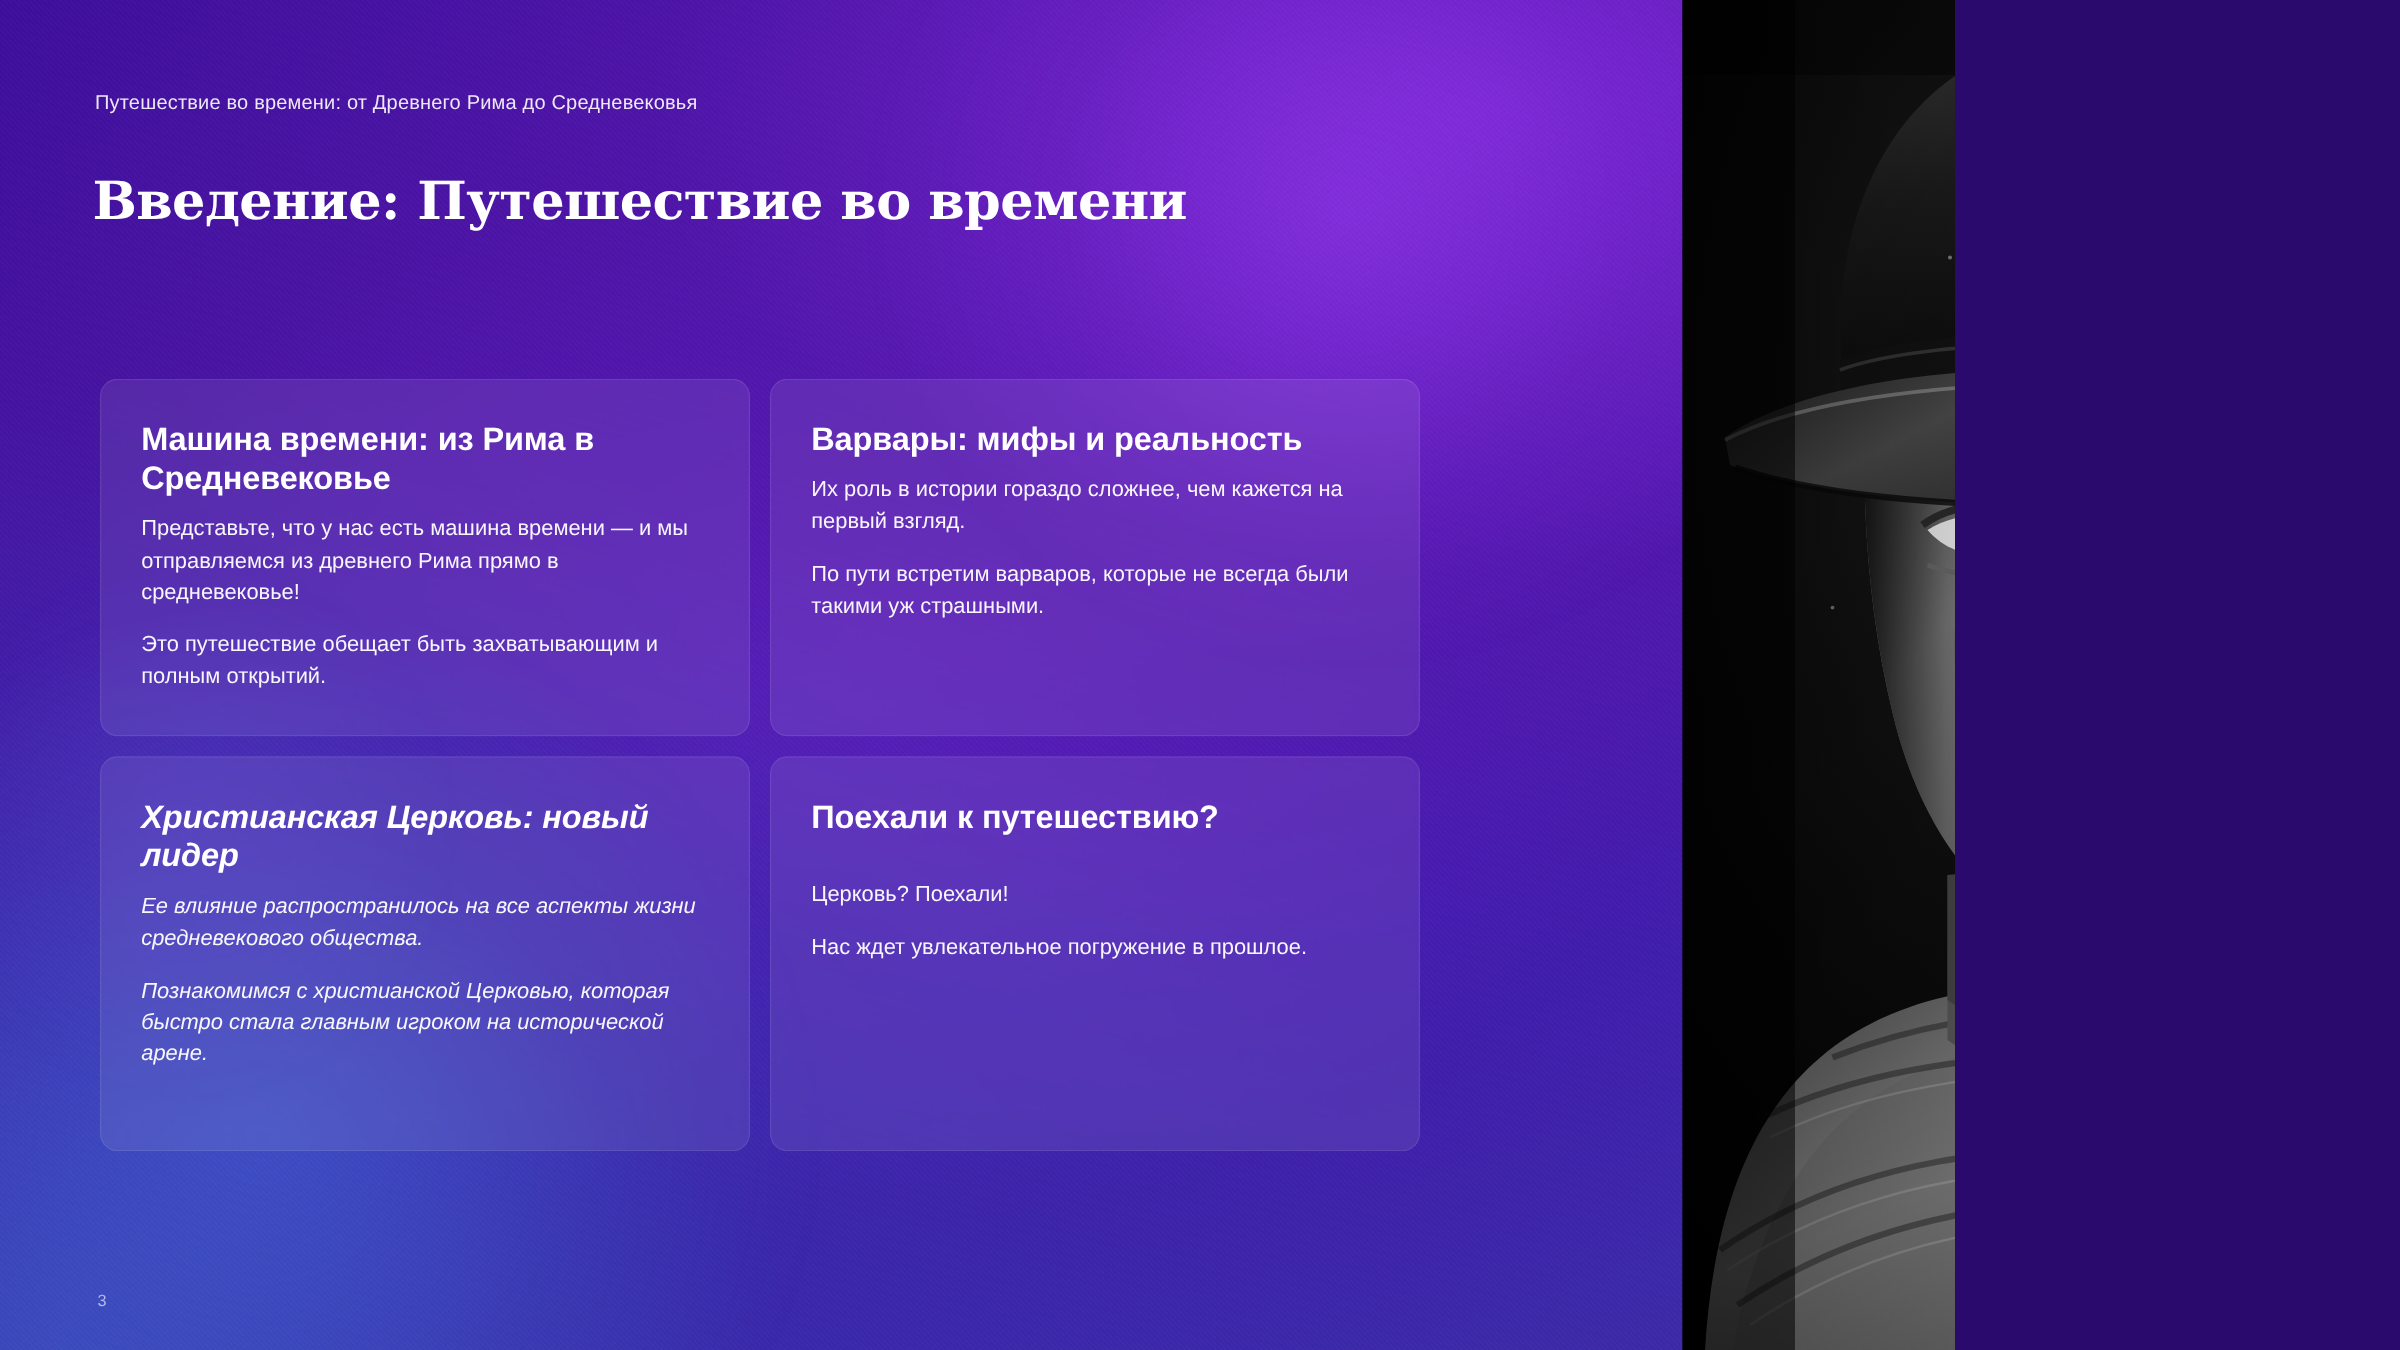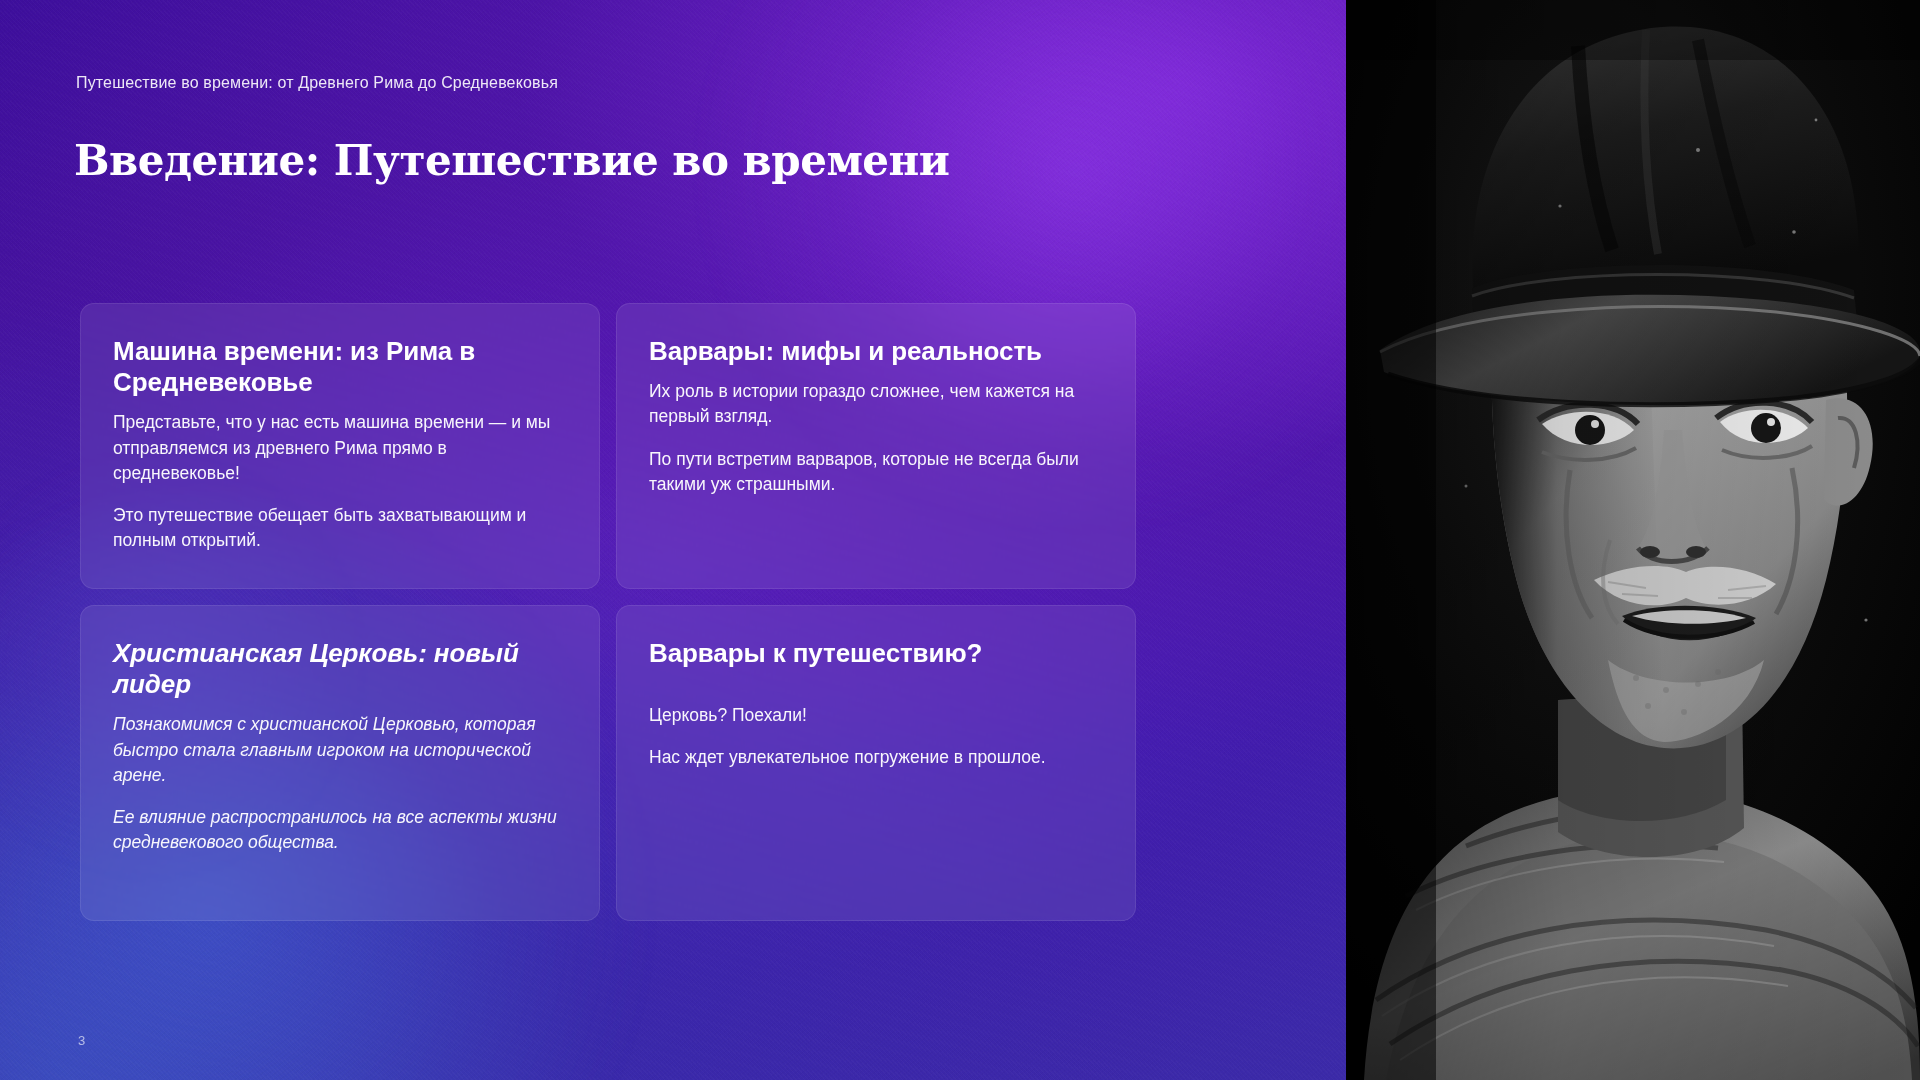--- a/index.html
+++ b/index.html
@@ -5,21 +5,21 @@
   * { margin:0; padding:0; box-sizing:border-box; }
   html, body {
     width:1920px; height:1080px; overflow:hidden;
     background:#2b0a6e;
     font-family:"Liberation Sans", sans-serif;
     -webkit-font-smoothing:antialiased;
   }
 
   .slide {
     position:relative;
-    width:1920px; height:1080px;
+    width:1564px; height:1080px;
     overflow:hidden;
   }
 
   
   .panel {
     position:absolute;
     left:0; top:0;
     width:1346px; height:1080px;
     background:
       radial-gradient(130% 90% at 88% 8%, rgba(125,40,215,0.95) 0%, rgba(86,22,175,0.55) 38%, rgba(60,12,140,0) 70%),
@@ -152,26 +152,26 @@
     </div>
 
     <div class="card c2">
       <div class="card-title">Варвары: мифы и реальность</div>
       <p>Их роль в истории гораздо сложнее, чем кажется на первый взгляд.</p>
       <p>По пути встретим варваров, которые не всегда были такими уж страшными.</p>
     </div>
 
     <div class="card c3">
       <div class="card-title">Христианская Церковь: новый лидер</div>
+      <p>Ее влияние распространилось на все аспекты жизни средневекового общества.</p>
       <p>Познакомимся с христианской Церковью, которая быстро стала главным игроком на исторической арене.</p>
-      <p>Ее влияние распространилось на все аспекты жизни средневекового общества.</p>
     </div>
 
     <div class="card c4">
-      <div class="card-title">Варвары к путешествию?</div>
+      <div class="card-title">Поехали к путешествию?</div>
       <p>Церковь? Поехали!</p>
       <p>Нас ждет увлекательное погружение в прошлое.</p>
     </div>
 
   </div>
 
   <div class="page-num">3</div>
 
   <div class="photo">
     <svg viewBox="0 0 574 1080" preserveAspectRatio="xMidYMid slice">

